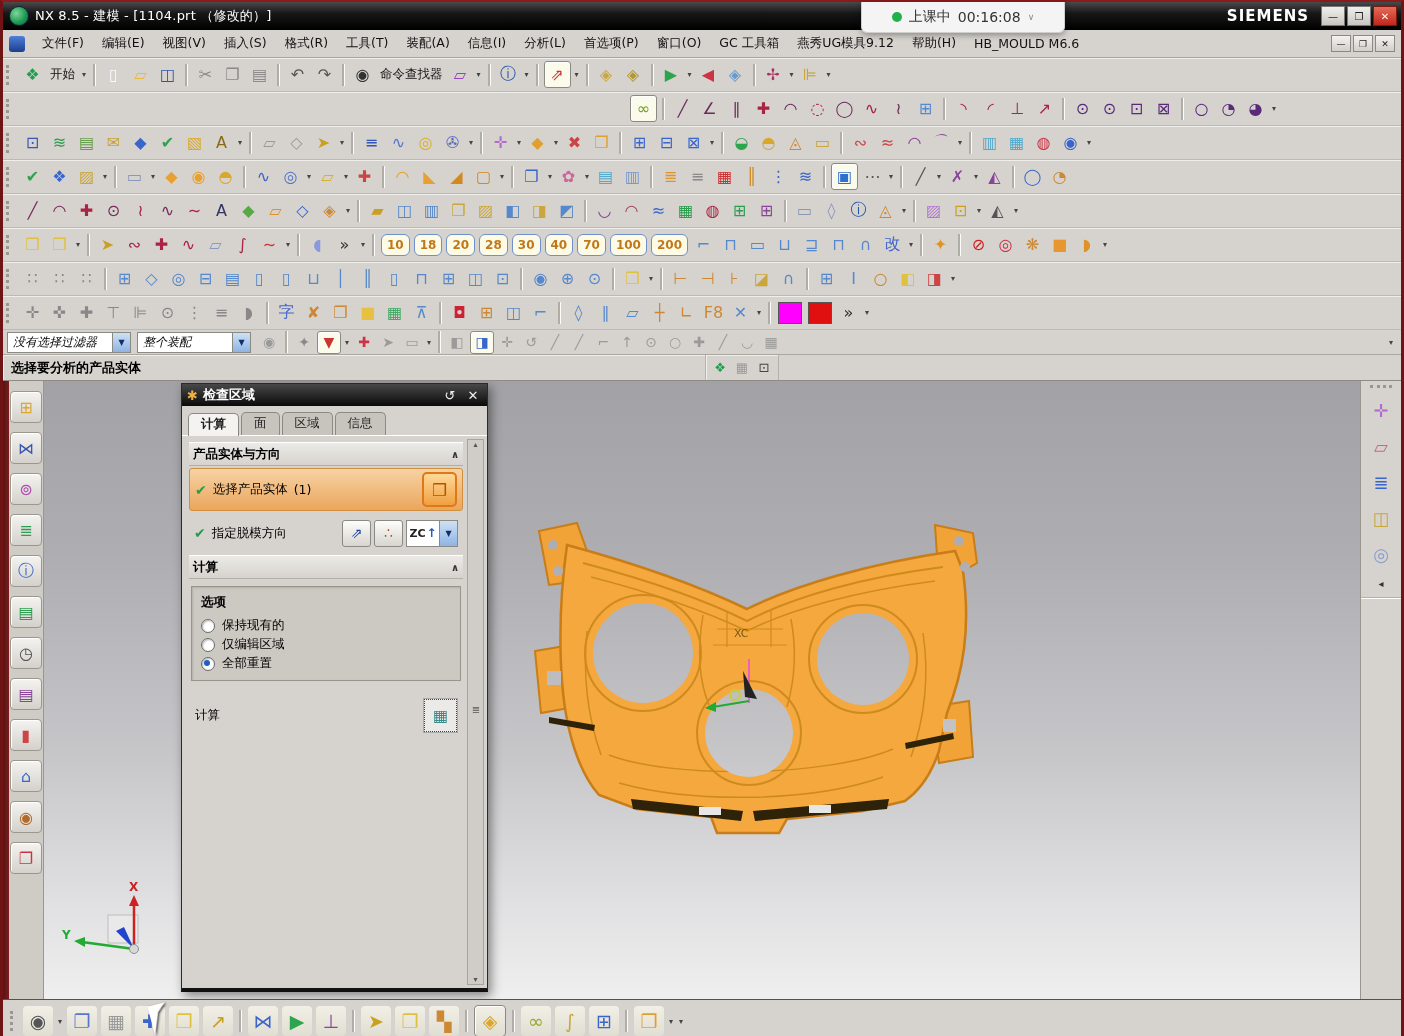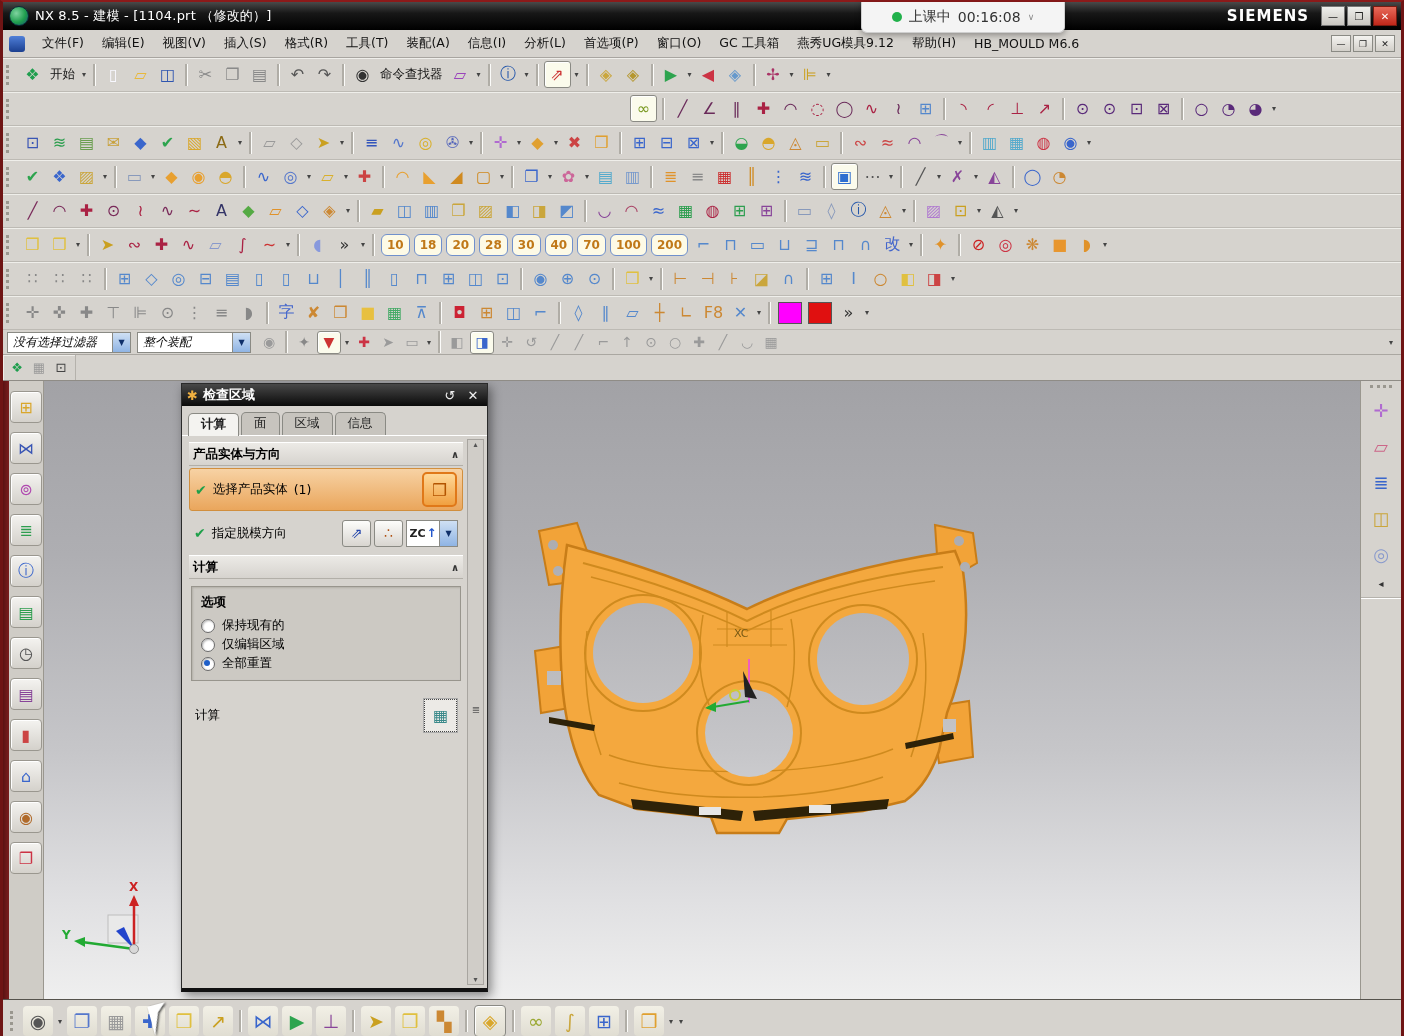--- a/index.html
+++ b/index.html
@@ -558,20 +558,21 @@
         <span class="ti" style="color: rgb(154, 154, 154);">○</span>
         <span class="ti" style="color: rgb(154, 154, 154);">✚</span>
         <span class="ti" style="color: rgb(154, 154, 154);">╱</span>
         <span class="ti" style="color: rgb(154, 154, 154);">◡</span>
         <span class="ti" style="color: rgb(154, 154, 154);">▦</span>
       </span>
     <span class="endarrow">▾</span>
   </div>
 
   <div class="promptbar">
+    <span class="pcell left">选择要分析的产品实体</span>
     <span class="pcell icons">
         <span class="ti" style="color: rgb(31, 158, 78);">❖</span>
         <span class="ti" style="color: rgb(154, 154, 154);">▦</span>
         <span class="ti" style="color: rgb(68, 68, 68);">⊡</span>
       </span>
   </div>
 
   <div class="main">
 
     <div class="resbar">

